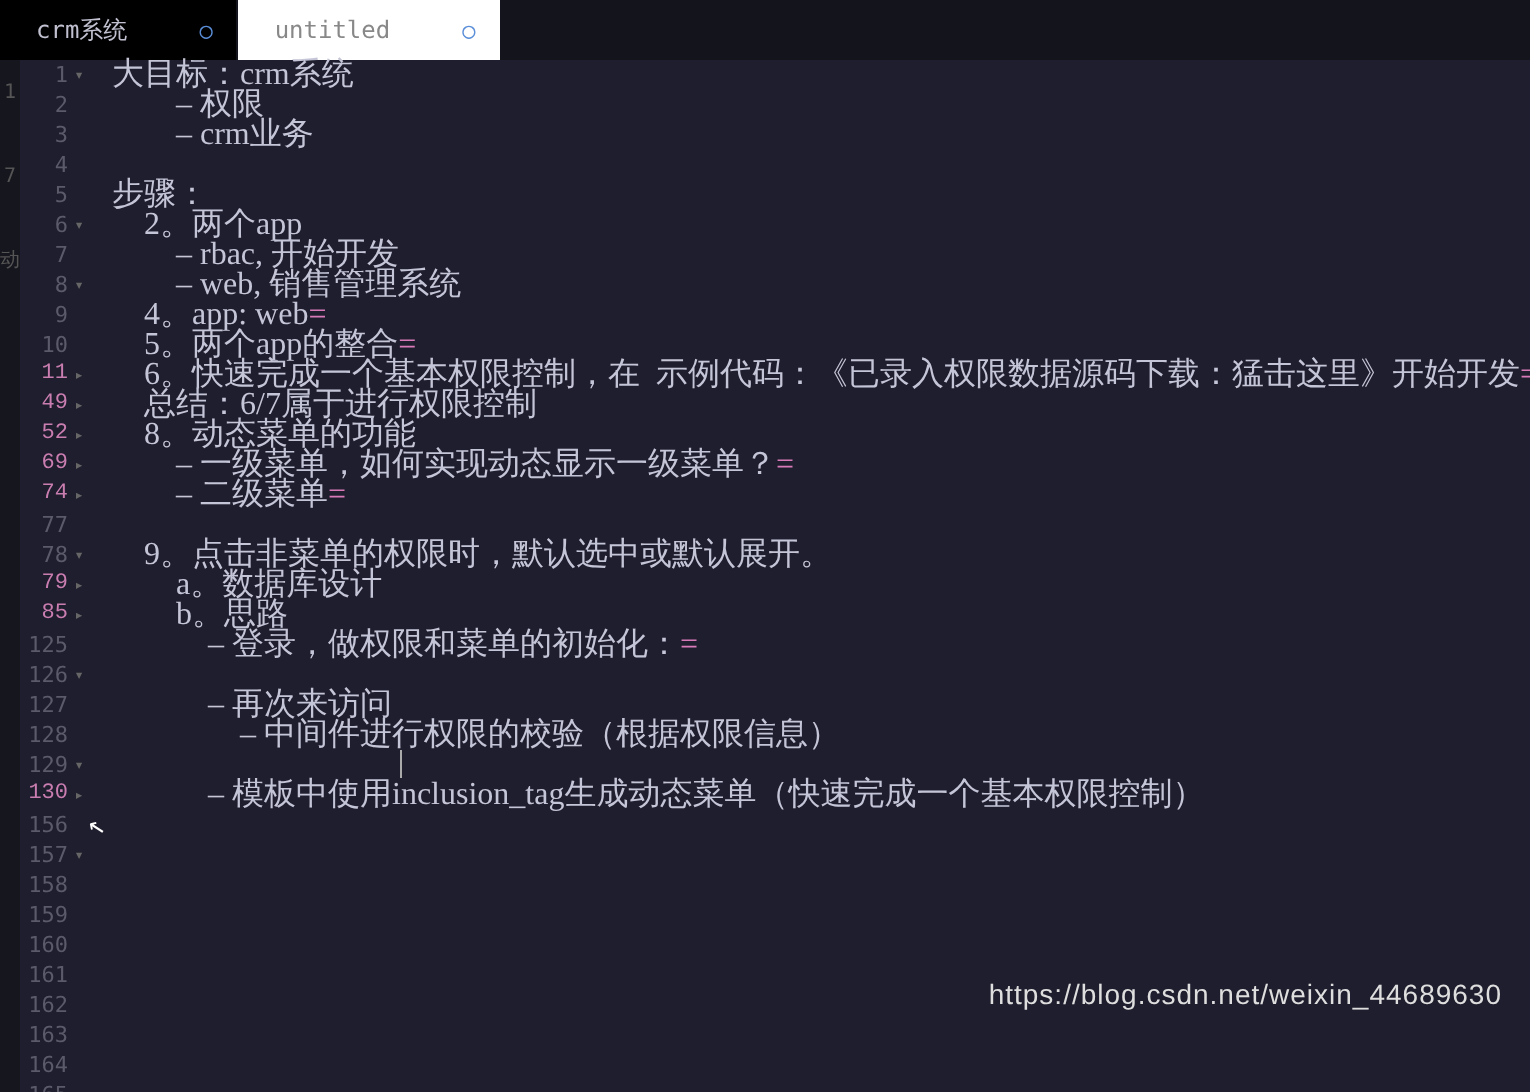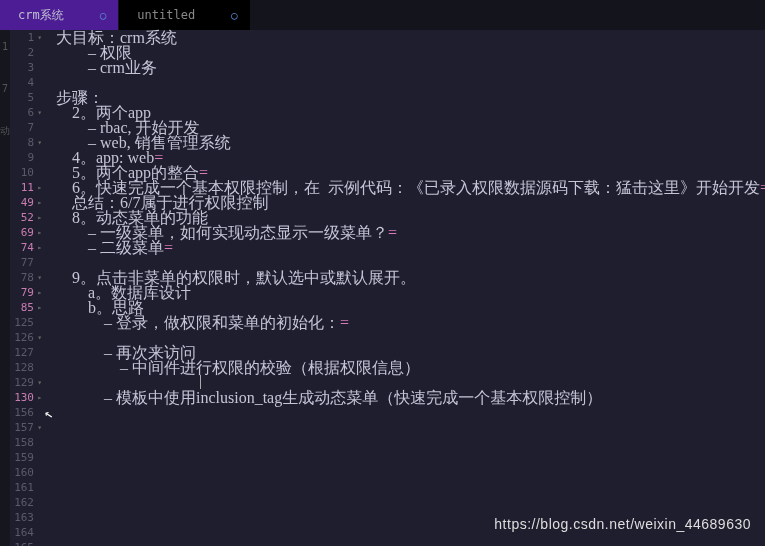--- a/index.html
+++ b/index.html
@@ -16,28 +16,28 @@
     .tab-bar {
       display: flex;
       background: #14141c;
       height: 30px;
       align-items: stretch;
     }
     .tab {
       display: flex;
       align-items: center;
       padding: 0 12px 0 18px;
-      background: #4c1d95;
+      background: #000000;
       color: #c0c0d0;
       font-size: 12px;
       gap: 36px;
       border-right: 1px solid #14141c;
     }
     .tab.inactive {
-      background: #000000;
+      background: #ffffff;
       color: #888;
     }
     .tab .close-x {
       color: #5a8ed8;
       font-size: 11px;
     }
     .editor-wrap {
       display: flex;
       height: calc(100% - 30px);
     }
@@ -63,21 +63,21 @@
       flex-shrink: 0;
     }
     .gutter .line-no {
       height: 15px;
       line-height: 15px;
       display: flex;
       justify-content: flex-end;
       align-items: center;
       gap: 2px;
     }
-    .gutter .changed { color: #c97db0; }
+    .gutter .changed { color: #c97db0; font-family: Liberation Mono, monospace; }
     .gutter .fold {
       font-size: 8px;
       color: #666;
       width: 6px;
     }
     .code-area {
       flex: 1;
       padding-left: 6px;
       font-size: 16px;
       font-family: Liberation Serif, serif;
@@ -105,21 +105,21 @@
       position: absolute;
       top: 405px;
       left: 44px;
       font-size: 14px;
       color: #fff;
       z-index: 5;
       transform: rotate(-12deg);
     }
     .watermark {
       position: absolute;
-      bottom: 14px;
+      bottom: 41px;
       right: 14px;
       font-size: 14px;
       color: #dedede;
       font-family: sans-serif;
       letter-spacing: 0.5px;
     }
   </style>
 </head>
 <body>
 

